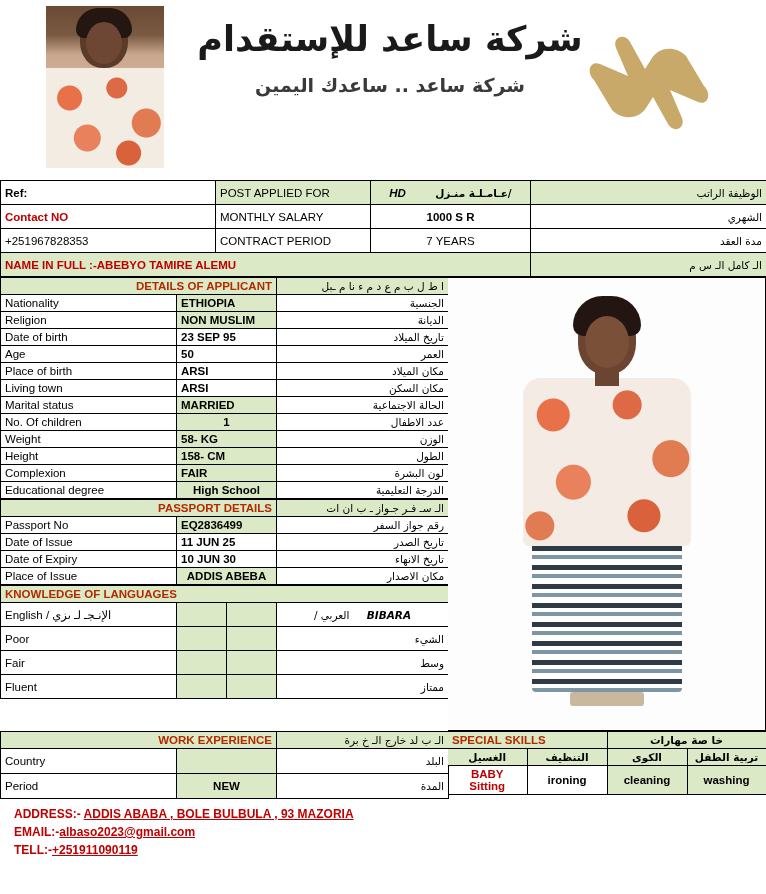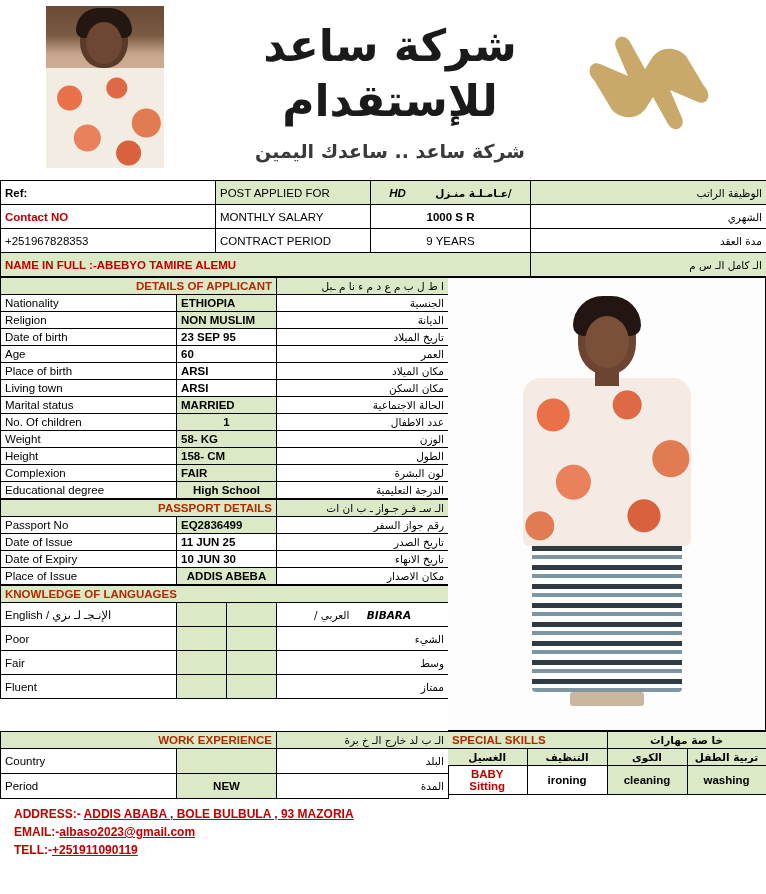--- a/index.html
+++ b/index.html
@@ -40,21 +40,21 @@
       radial-gradient(circle at 85% 55%, #e07b52 0 14px, transparent 15px),
       radial-gradient(circle at 35% 70%, #e9825c 0 13px, transparent 14px),
       radial-gradient(circle at 70% 85%, #d9623d 0 12px, transparent 13px),
       #f3ece3;
   }
   .title-block{
     position:absolute;left:180px;top:18px;width:420px;text-align:center;
   }
   .title-ar{
     font-family:"DejaVu Sans", sans-serif;
-    font-size:44px;font-weight:bold;color:#1a1a1a;direction:rtl;line-height:1.25;
+    font-size:35px;font-weight:bold;color:#1a1a1a;direction:rtl;line-height:1.25;
   }
   .subtitle-ar{
     font-family:"DejaVu Sans", sans-serif;
     font-size:19px;font-weight:bold;color:#3a3a3a;direction:rtl;margin-top:12px;
   }
   .logo{
     position:absolute;right:44px;top:16px;width:146px;height:132px;
   }
 
   
@@ -166,21 +166,21 @@
       <tr>
         <td class="b red">Contact NO</td>
         <td>MONTHLY SALARY</td>
         <td class="ctr b">1000 S R</td>
         <td style="border-right:0"></td>
         <td class="ar" style="border-left:0">الشهري</td>
       </tr>
       <tr>
         <td>+251967828353</td>
         <td>CONTRACT PERIOD</td>
-        <td class="ctr">9 YEARS</td>
+        <td class="ctr">7 YEARS</td>
         <td style="border-right:0"></td>
         <td class="ar" style="border-left:0">مدة العقد</td>
       </tr>
       <tr>
         <td class="green b red" colspan="3">
           <span>NAME IN FULL :-</span><span>ABEBYO TAMIRE ALEMU</span>
         </td>
         <td class="green" style="border-right:0"></td>
         <td class="green ar" style="border-left:0">الـ كامل الـ س م</td>
       </tr>
@@ -213,21 +213,21 @@
             <td class="green b">NON MUSLIM</td>
             <td class="ar">الديانة</td>
           </tr>
           <tr>
             <td>Date of birth</td>
             <td class="b">23 SEP 95</td>
             <td class="ar">تاريخ الميلاد</td>
           </tr>
           <tr>
             <td>Age</td>
-            <td class="b">60</td>
+            <td class="b">50</td>
             <td class="ar">العمر</td>
           </tr>
           <tr>
             <td>Place of birth</td>
             <td class="b">ARSI</td>
             <td class="ar">مكان الميلاد</td>
           </tr>
           <tr>
             <td>Living town</td>
             <td class="b">ARSI</td>

